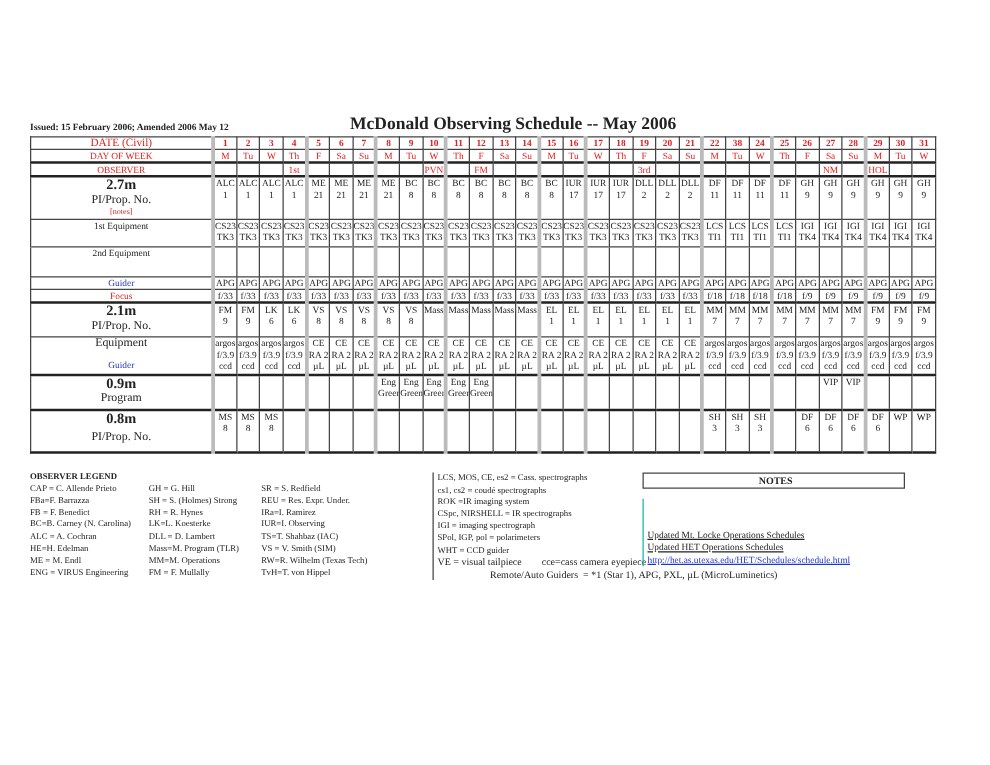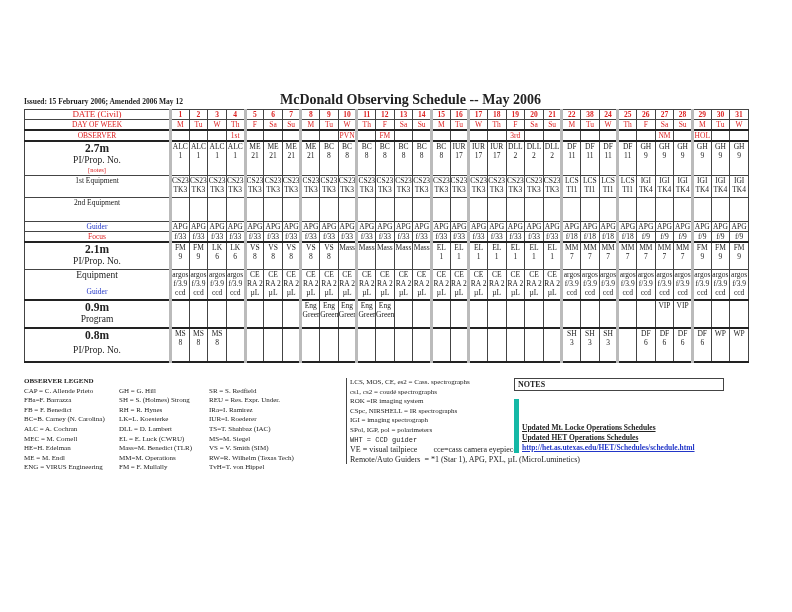--- a/index.html
+++ b/index.html
@@ -20,22 +20,22 @@
   tr.dash td{border-bottom:1px dashed #444 !important;}
   .legend{position:absolute;font-size:7px;line-height:9.6px;}
   .obs{left:24px;top:377px;}
   .obs .hd{font-weight:bold;}
   .obs .row{display:flex;}
   .obs .c1{width:95px;}
   .obs .c2{width:90px;}
   .equip{left:346px;top:378px;width:160px;border-left:1px solid #444;padding-left:3px;}
   .boxhd{border:1px solid #444;text-align:center;font-weight:bold;font-size:8px;line-height:11px;margin-bottom:4px;}
   .notes{left:514px;top:378px;width:210px;}
-  .notes .body{border-left:5px solid #14b8a6;padding-left:3px;margin-top:8px;font-size:7.5px;line-height:10px;font-weight:bold;}
-  .notes .boxhd{text-align:left;padding-left:3px;}
+  .notes .body{border-left:1px solid #14b8a6;padding-left:3px;margin-top:8px;font-size:7.5px;line-height:10px;}
+  .notes .boxhd{text-align:center;padding-left:3px;}
   .ul{text-decoration:underline;}
   .link{color:#2236c8;text-decoration:underline;}
   .bigline{font-size:8px;}
 </style>
 </head>
 <body>
 
 <div class="issued">Issued: 15 February 2006; Amended 2006 May 12</div>
 <div class="title">McDonald Observing Schedule -- May 2006</div>
 
@@ -681,35 +681,30 @@
         <span class="c3">REU = Res. Expr. Under.</span>
       </div>
       <div class="row">
         <span class="c1">FB = F. Benedict</span>
         <span class="c2">RH = R. Hynes</span>
         <span class="c3">IRa=I. Ramirez</span>
       </div>
       <div class="row">
         <span class="c1">BC=B. Carney (N. Carolina)</span>
         <span class="c2">LK=L. Koesterke</span>
-        <span class="c3">IUR=I. Roederer</span>
+        <span class="c3">IUR=I. Observing</span>
       </div>
       <div class="row">
         <span class="c1">ALC = A. Cochran</span>
         <span class="c2">DLL = D. Lambert</span>
         <span class="c3">TS=T. Shahbaz (IAC)</span>
       </div>
       <div class="row">
-        <span class="c1">MEC = M. Cornell</span>
-        <span class="c2">EL = E. Luck (CWRU)</span>
-        <span class="c3">MS=M. Siegel</span>
-      </div>
-      <div class="row">
         <span class="c1">HE=H. Edelman</span>
-        <span class="c2">Mass=M. Benedict (TLR)</span>
+        <span class="c2">Mass=M. Program (TLR)</span>
         <span class="c3">VS = V. Smith (SIM)</span>
       </div>
       <div class="row">
         <span class="c1">ME = M. Endl</span>
         <span class="c2">MM=M. Operations</span>
         <span class="c3">RW=R. Wilhelm (Texas Tech)</span>
       </div>
       <div class="row">
         <span class="c1">ENG = VIRUS Engineering</span>
         <span class="c2">FM = F. Mullally</span>
@@ -719,23 +714,23 @@
 </div>
 
 <div class="legend equip">
   <div id="eq-lines">
       <div style="white-space: pre;">LCS, MOS, CE, es2 = Cass. spectrographs</div>
       <div style="white-space: pre;">cs1, cs2 = coudé spectrographs</div>
       <div style="white-space: pre;">ROK =IR imaging system</div>
       <div style="white-space: pre;">CSpc, NIRSHELL = IR spectrographs</div>
       <div style="white-space: pre;">IGI = imaging spectrograph</div>
       <div style="white-space: pre;">SPol, IGP, pol = polarimeters</div>
-      <div style="white-space: pre; font-family: Liberation Mono, monospace;">WHT = CCD guider</div>
+      <div style="white-space: pre;">WHT = CCD guider</div>
       <div class="bigline" style="white-space: pre;">VE = visual tailpiece        cce=cass camera eyepiece</div>
-      <div class="bigline" style="white-space: pre;">Remote/Auto Guiders  = *1 (Star 1), APG, PXL, µL (MicroLuminetics)</div>
+      <div class="bigline" style="white-space: pre; margin-left: 42px;">Remote/Auto Guiders  = *1 (Star 1), APG, PXL, µL (MicroLuminetics)</div>
     </div>
 </div>
 
 <div class="legend notes">
   <div class="boxhd">NOTES</div>
   <div class="body" style="padding-top:24px">
     <div class="ul">Updated Mt. Locke Operations Schedules</div>
     <div class="ul">Updated HET Operations Schedules</div>
     <div class="link">http://het.as.utexas.edu/HET/Schedules/schedule.html</div>
   </div>

